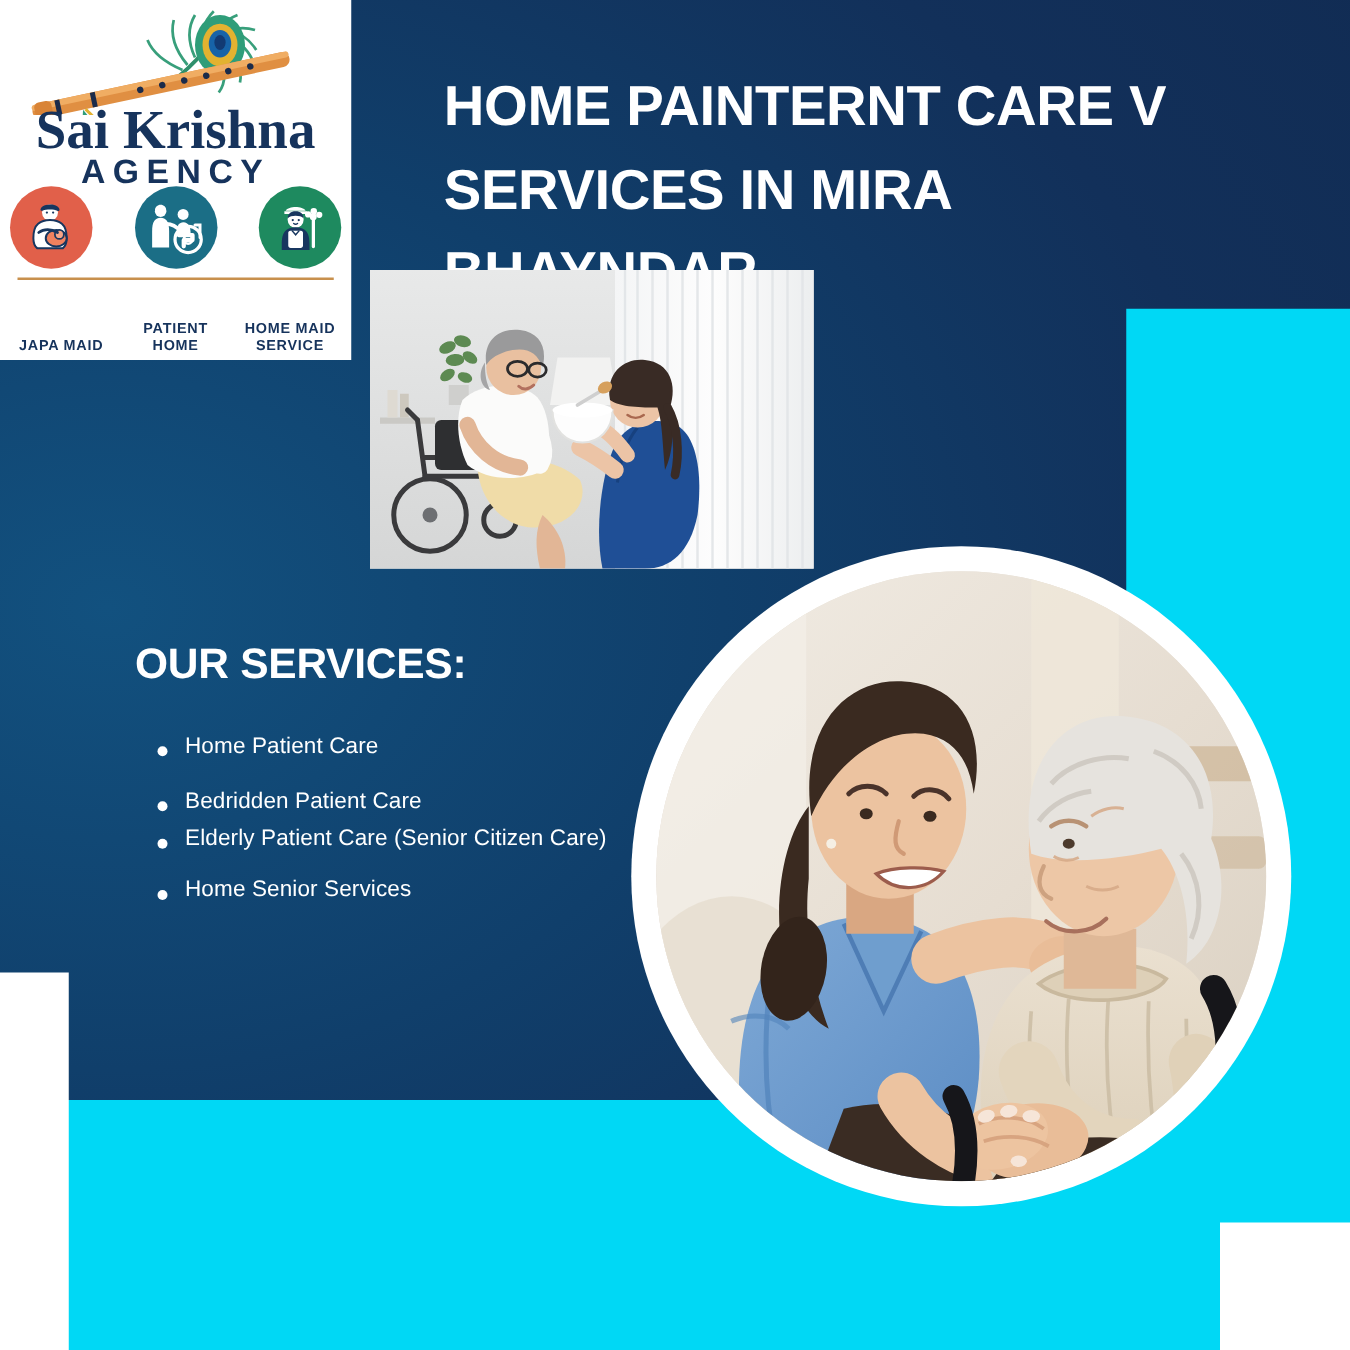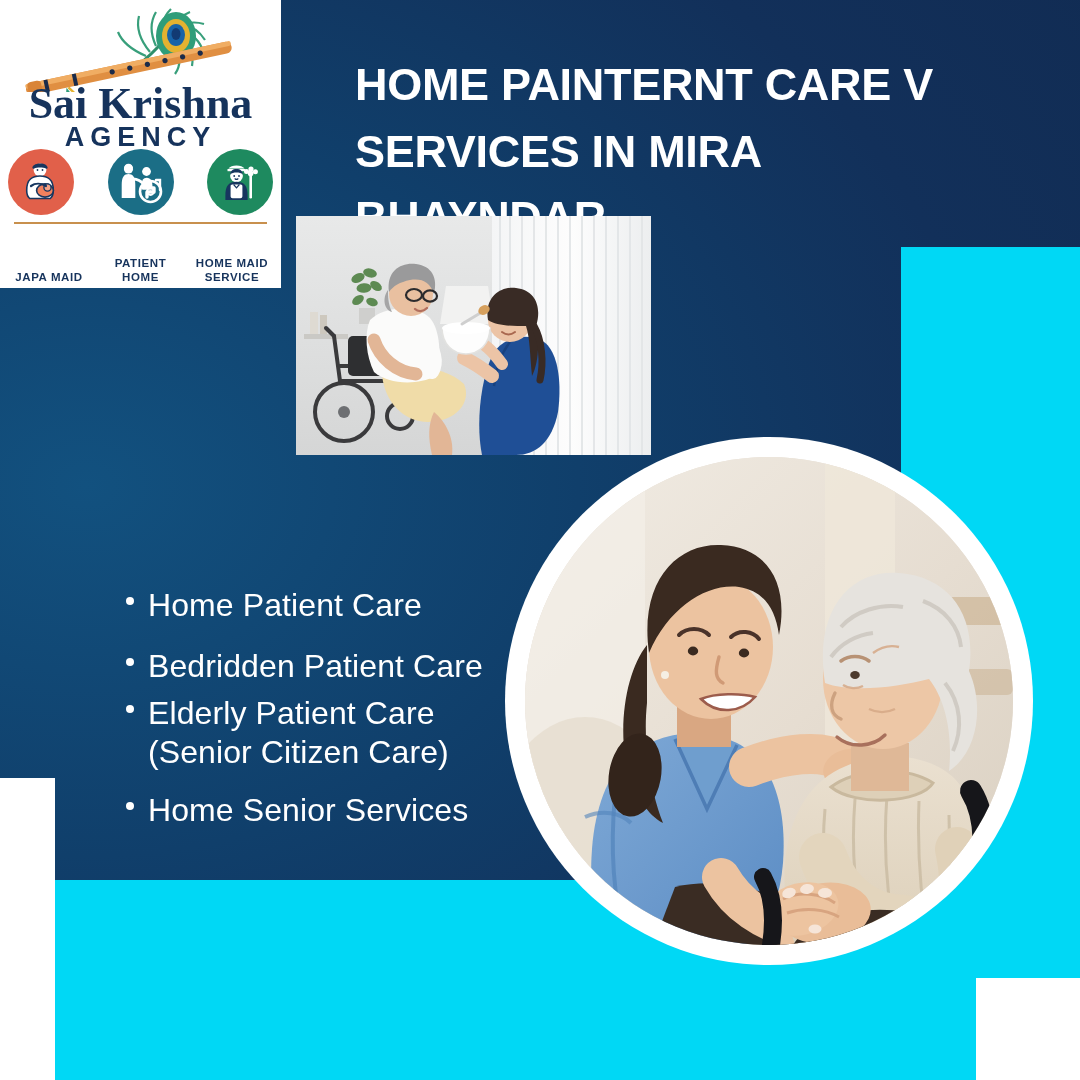--- a/index.html
+++ b/index.html
@@ -90,21 +90,21 @@
   .services-title{
     position:absolute;left:108px;top:512px;
     color:#ffffff;font-size:34px;font-weight:800;letter-spacing:-0.2px;
   }
   .services-list{
     position:absolute;left:112px;top:586px;width:400px;
     margin:0;padding:0;list-style:none;color:#ffffff;
   }
   .services-list li{
     position:relative;padding-left:36px;
-    font-size:32px;font-weight:400;line-height:1.22;
+    font-size:18px;font-weight:400;line-height:1.22;
     letter-spacing:0.1px;
   }
   .services-list li .bullet{
     position:absolute;left:14px;top:11px;width:8px;height:8px;
     border-radius:50%;background:#ffffff;
   }
   .sp-0{margin-bottom:22px;}
   .sp-1{margin-bottom:8px;}
   .sp-2{margin-bottom:19px;}
   
@@ -352,20 +352,21 @@
       </g>
 
       <path d="M146 112 h48 c0 16 -11 26 -24 26 s-24 -10 -24 -26z" fill="#fdfdfd" stroke="#e2e2e0" stroke-width="1.6"></path>
       <ellipse cx="170" cy="112" rx="24" ry="6" fill="#ffffff"></ellipse>
 
       <path d="M166 108 L 186 96" stroke="#cfcfcf" stroke-width="3" stroke-linecap="round"></path>
       <ellipse cx="188" cy="94" rx="6" ry="4.5" fill="#d6a05d" transform="rotate(-28 188 94)"></ellipse>
     </svg>
   </div>
 
+  <div class="services-title">OUR SERVICES:</div>
   <ul class="services-list">
     <li class="sp-0"><span class="bullet"></span><span>Home Patient Care</span></li>
     <li class="sp-1"><span class="bullet"></span><span>Bedridden Patient Care</span></li>
     <li class="sp-2"><span class="bullet"></span><span>Elderly Patient Care (Senior Citizen Care)</span></li>
     <li><span class="bullet"></span><span>Home Senior Services</span></li>
   </ul>
 
   <div class="photo-circle-wrap">
     <div class="photo-circle">
       <svg width="488" height="488" viewBox="0 0 488 488">

